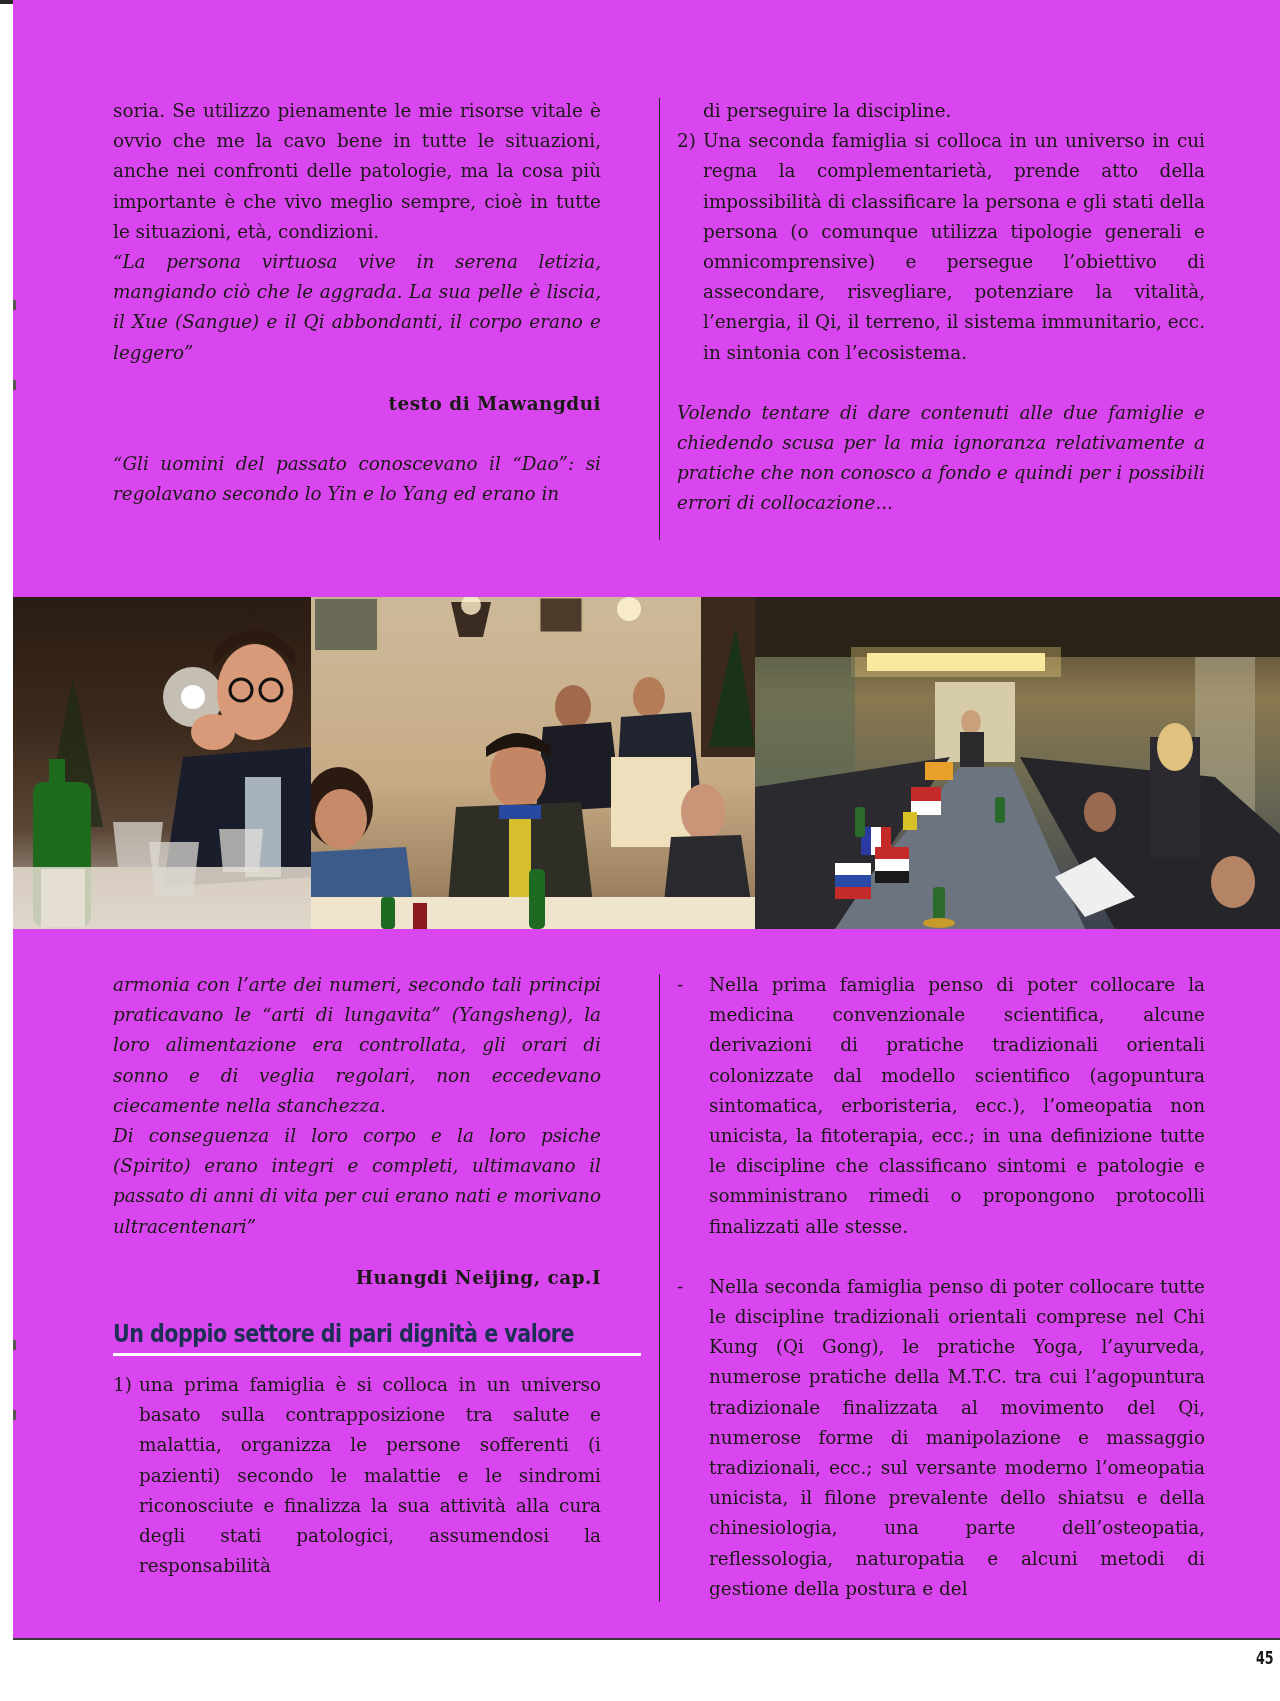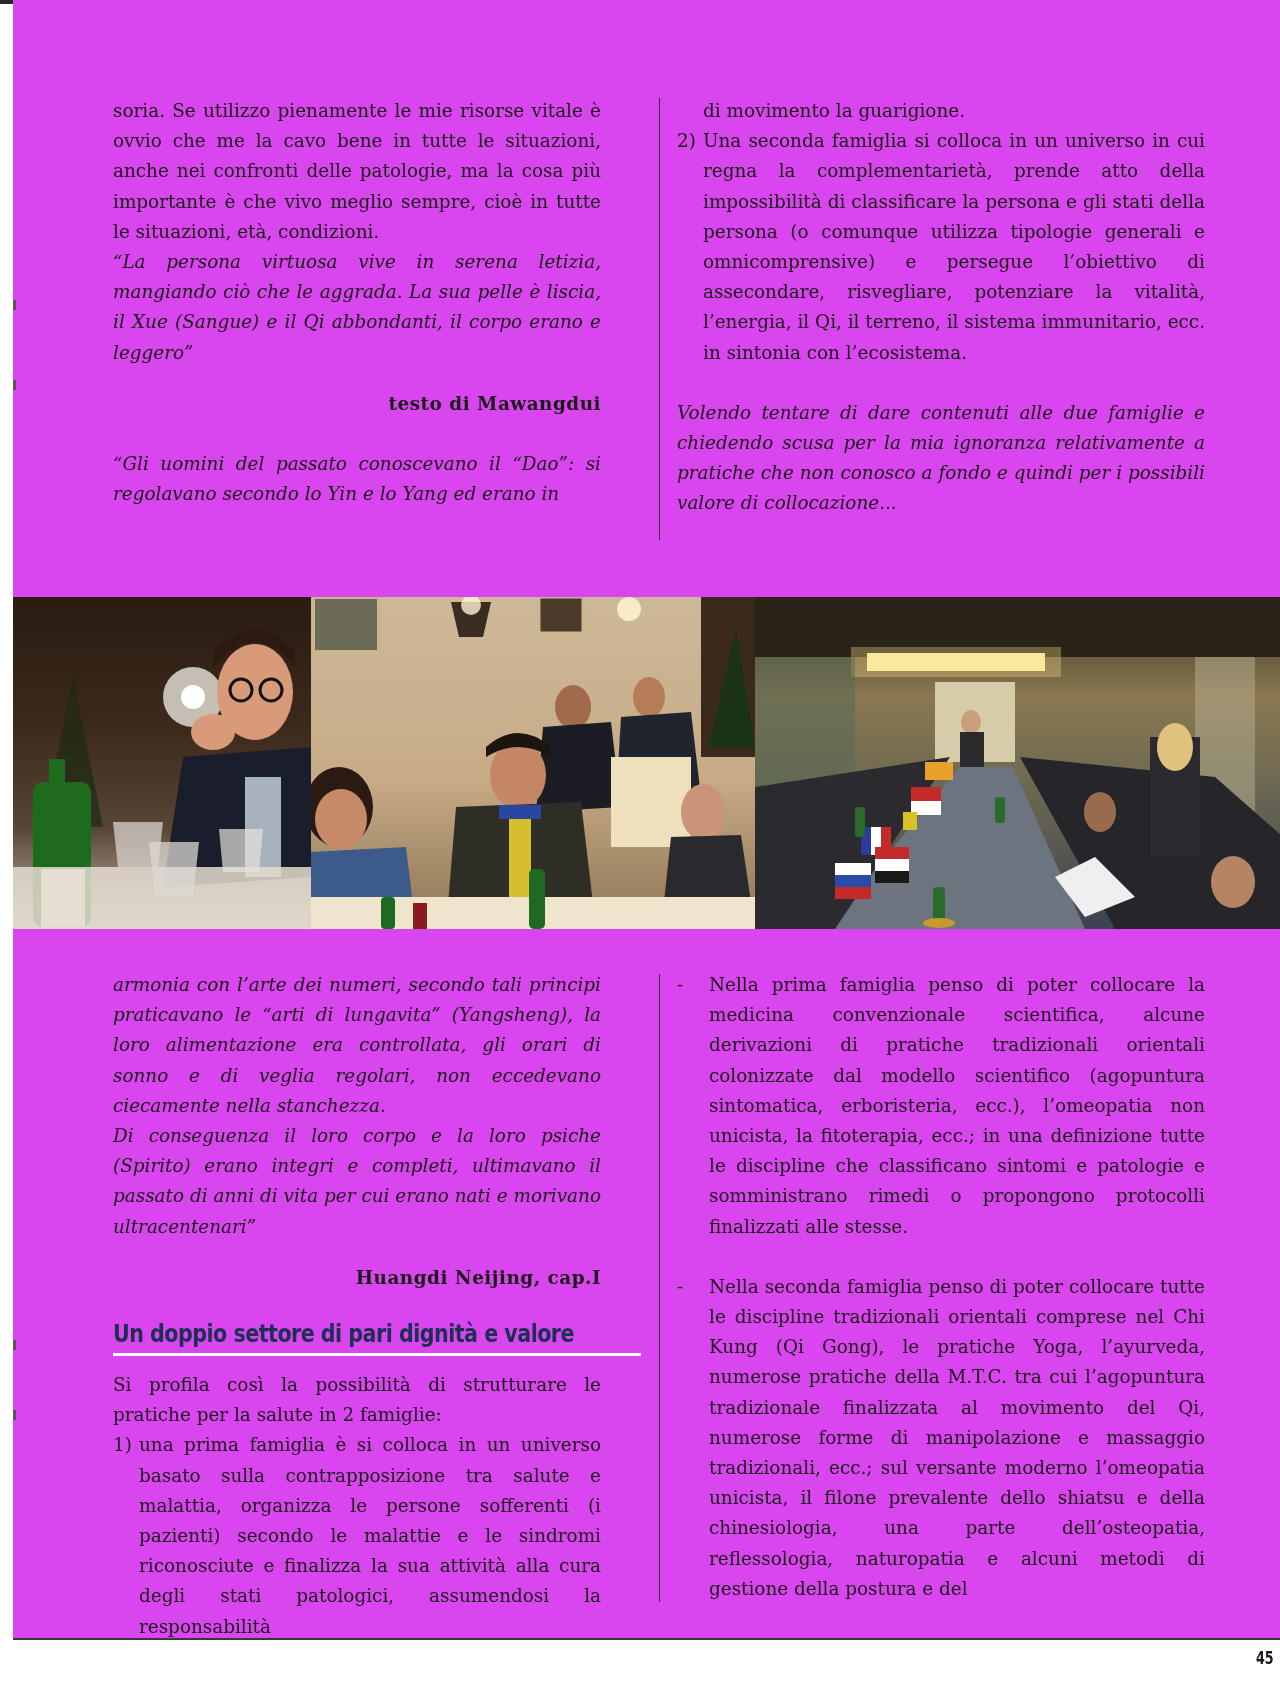--- a/index.html
+++ b/index.html
@@ -62,27 +62,27 @@
     <p>soria. Se utilizzo pienamente le mie risorse vitale è ovvio che me la cavo bene in tutte le situazioni, anche nei confronti delle patologie, ma la cosa più importante è che vivo meglio sempre, cioè in tutte le situazioni, età, condizioni.</p>
     <p class="it">“La persona virtuosa vive in serena letizia, mangiando ciò che le aggrada. La sua pelle è liscia, il Xue (Sangue) e il Qi abbondanti, il corpo erano e leggero”</p>
     <p class="attrib">testo di Mawangdui</p>
     <div class="gap"></div>
     <p class="it">“Gli uomini del passato conoscevano il “Dao”: si regolavano secondo lo Yin e lo Yang ed erano in</p>
   </div>
 
   <div class="divider" style="left:646px; top:98px; height:442px;"></div>
 
   <div class="col" style="left:664px; top:96px; width:528px;">
-    <p class="hang">di movimento la guarigione.</p>
+    <p class="hang">di perseguire la discipline.</p>
     <div class="num-item">
       <span class="num">2)</span>
       <p>Una seconda famiglia si colloca in un universo in cui regna la complementarietà, prende atto della impossibilità di classificare la persona e gli stati della persona (o comunque utilizza tipologie generali e omnicomprensive) e persegue l’obiettivo di assecondare, risvegliare, potenziare la vitalità, l’energia, il Qi, il terreno, il sistema immunitario, ecc. in sintonia con l’ecosistema.</p>
     </div>
     <div class="gap"></div>
-    <p class="it">Volendo tentare di dare contenuti alle due famiglie e chiedendo scusa per la mia ignoranza relativamente a pratiche che non conosco a fondo e quindi per i possibili valore di collocazione...</p>
+    <p class="it">Volendo tentare di dare contenuti alle due famiglie e chiedendo scusa per la mia ignoranza relativamente a pratiche che non conosco a fondo e quindi per i possibili errori di collocazione...</p>
   </div>
 
   <div class="photo-strip">
     <div class="photo" style="left:0; width:298px; background:linear-gradient(180deg,#2a1c12 0%,#3c2a1c 40%,#5a4636 70%,#c9bfb2 100%);">
       <svg width="298" height="332" viewBox="0 0 298 332">
         <circle cx="180" cy="100" r="30" fill="#f4f2e8" opacity="0.75"></circle>
         <circle cx="180" cy="100" r="12" fill="#ffffff"></circle>
         <path d="M60 80 L30 230 L90 230 Z" fill="#1c2a14" opacity="0.7"></path>
         <ellipse cx="242" cy="95" rx="38" ry="48" fill="#d89a78"></ellipse>
         <path d="M200 70 Q242 20 282 70 L282 55 Q242 10 200 55 Z" fill="#2c1a10"></path>
@@ -171,21 +171,20 @@
     </div>
   </div>
 
   <div class="col" style="left:100px; top:970px;">
     <p class="it">armonia con l’arte dei numeri, secondo tali principi praticavano le “arti di lungavita” (Yangsheng), la loro alimentazione era controllata, gli orari di sonno e di veglia regolari, non eccedevano ciecamente nella stanchezza.</p>
     <p class="it">Di conseguenza il loro corpo e la loro psiche (Spirito) erano integri e completi, ultimavano il passato di anni di vita per cui erano nati e morivano ultracentenari”</p>
     <p class="attrib">Huangdi Neijing, cap.I</p>
     <div style="height:26px"></div>
     <h2 class="section-title">Un doppio settore di pari dignità e valore</h2>
     <div class="section-rule"></div>
-    <p>Si profila così la possibilità di strutturare le pratiche per la salute in 2 famiglie:</p>
     <div class="num-item">
       <span class="num">1)</span>
       <p>una prima famiglia è si colloca in un universo basato sulla contrapposizione tra salute e malattia, organizza le persone sofferenti (i pazienti) secondo le malattie e le sindromi riconosciute e finalizza la sua attività alla cura degli stati patologici, assumendosi la responsabilità</p>
     </div>
   </div>
 
   <div class="divider" style="left:646px; top:974px; height:628px;"></div>
 
   <div class="col" style="left:658px; top:970px; width:534px;">
     <div class="dash-item">

